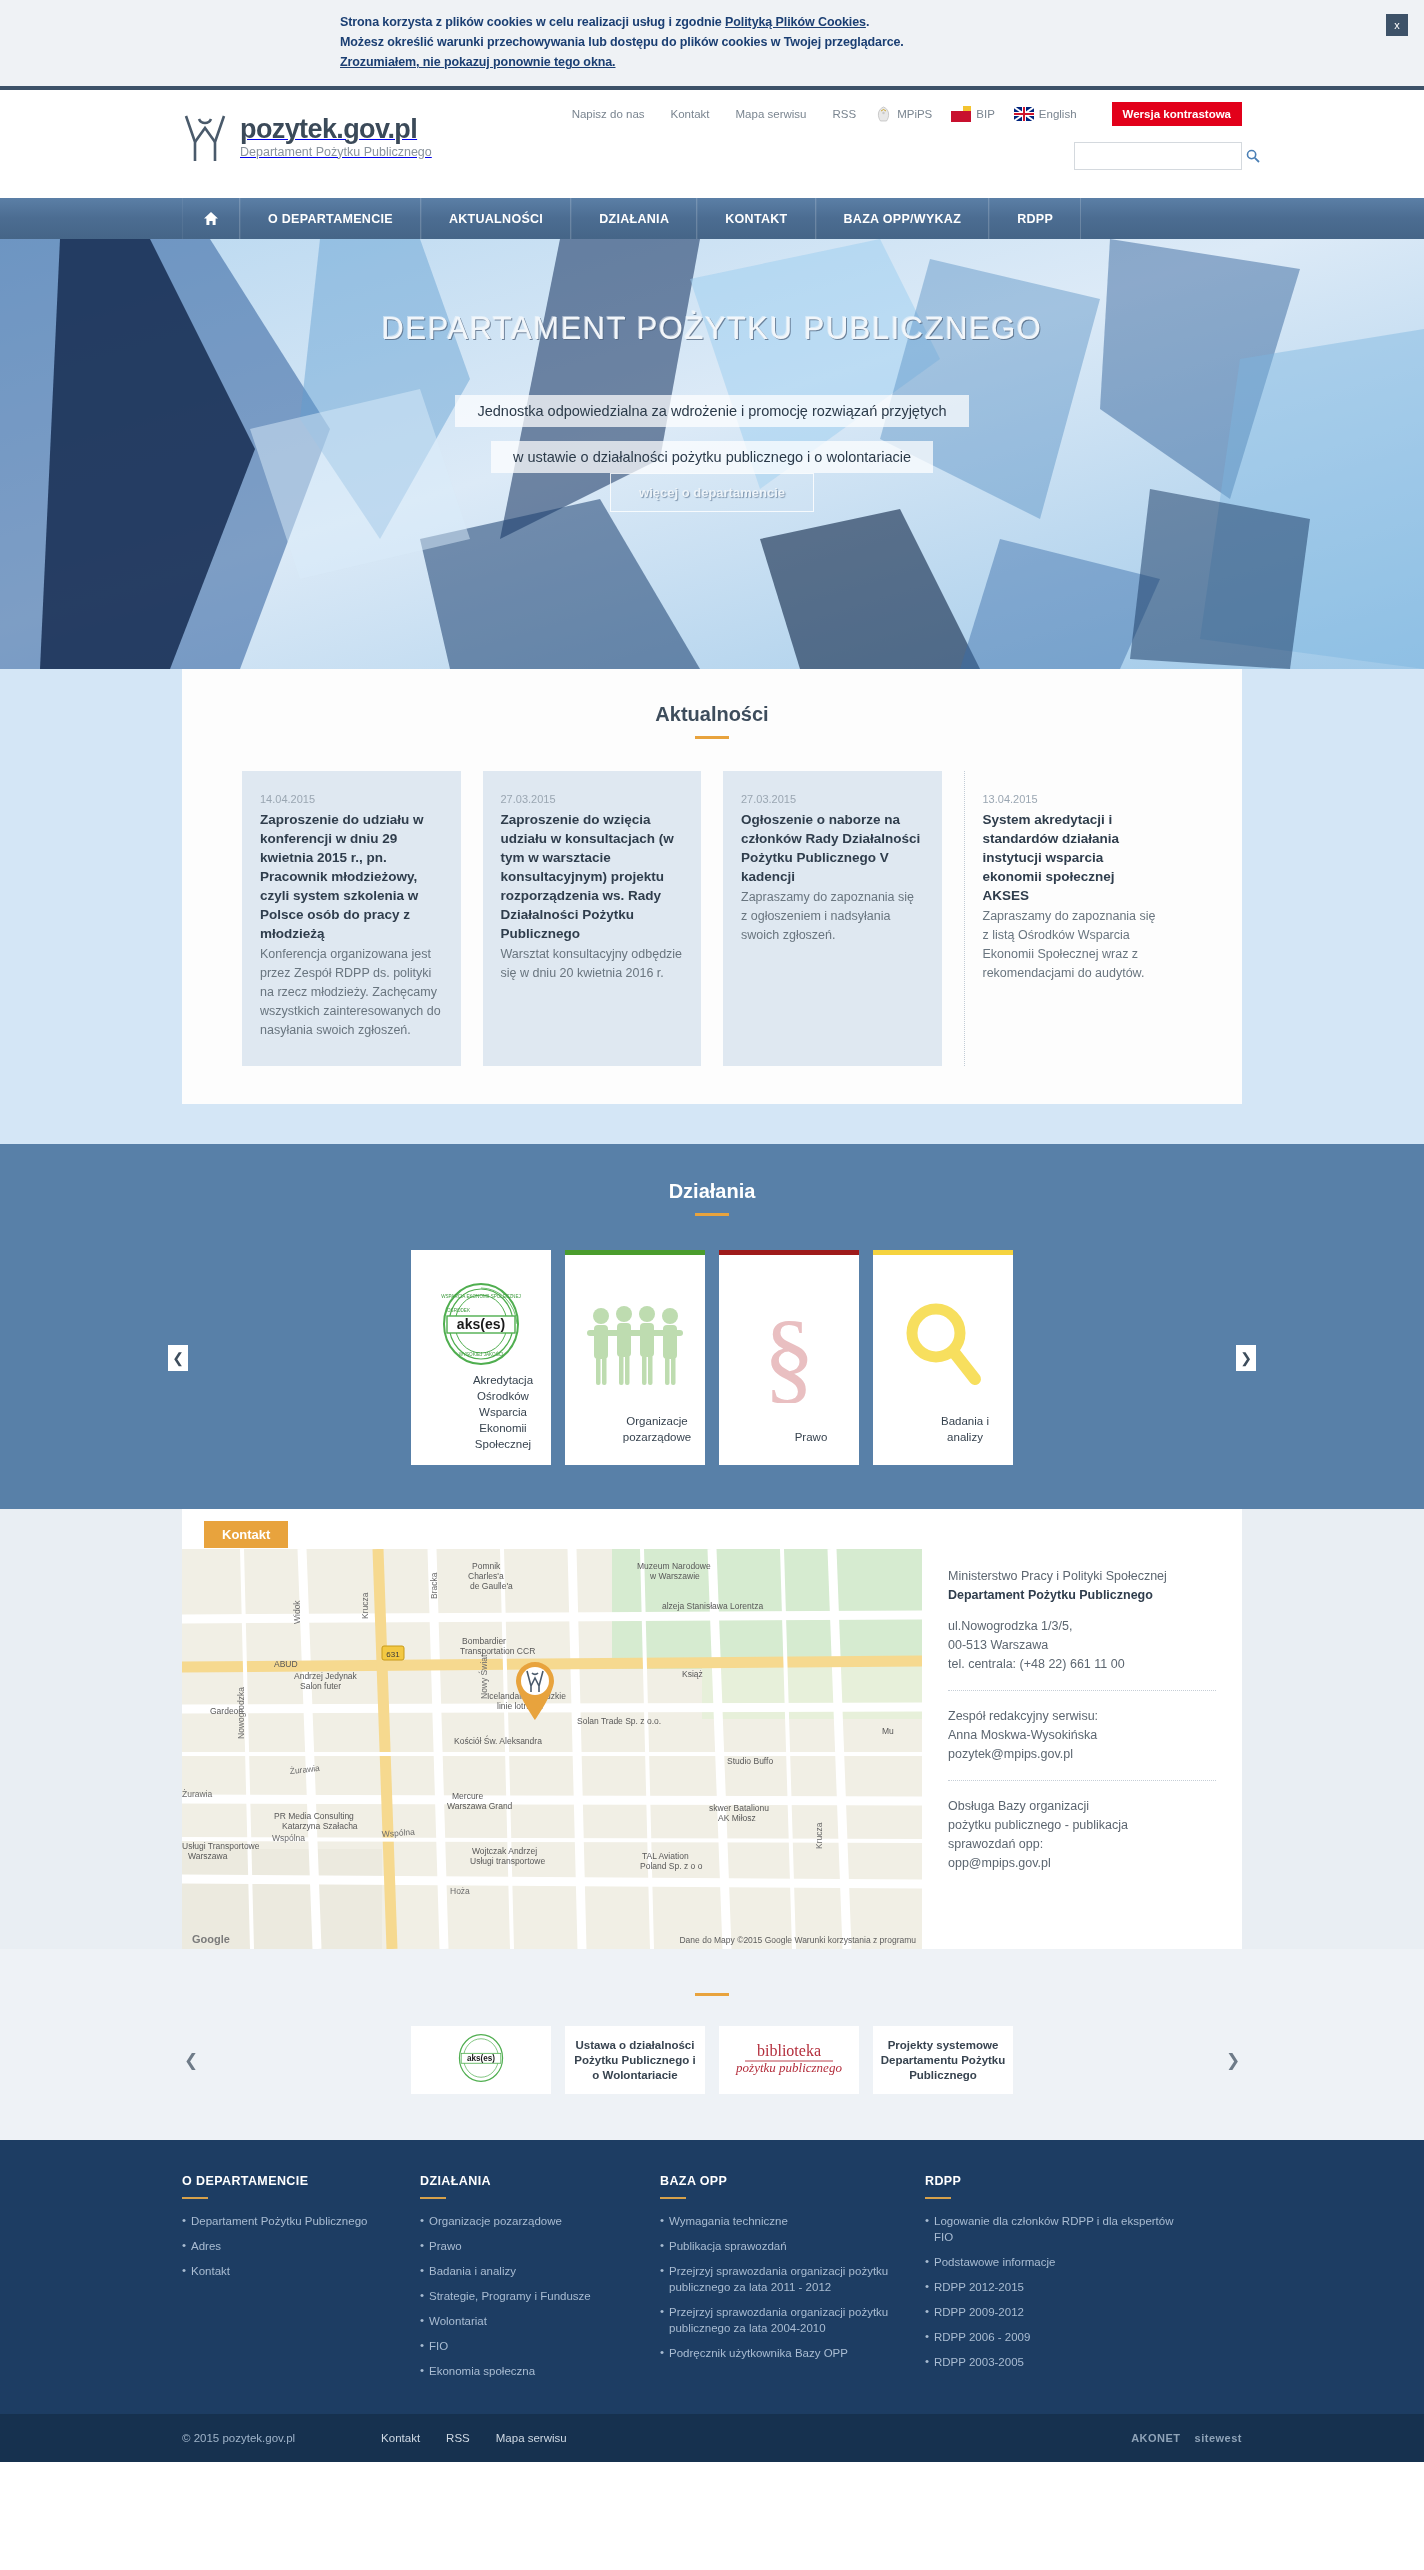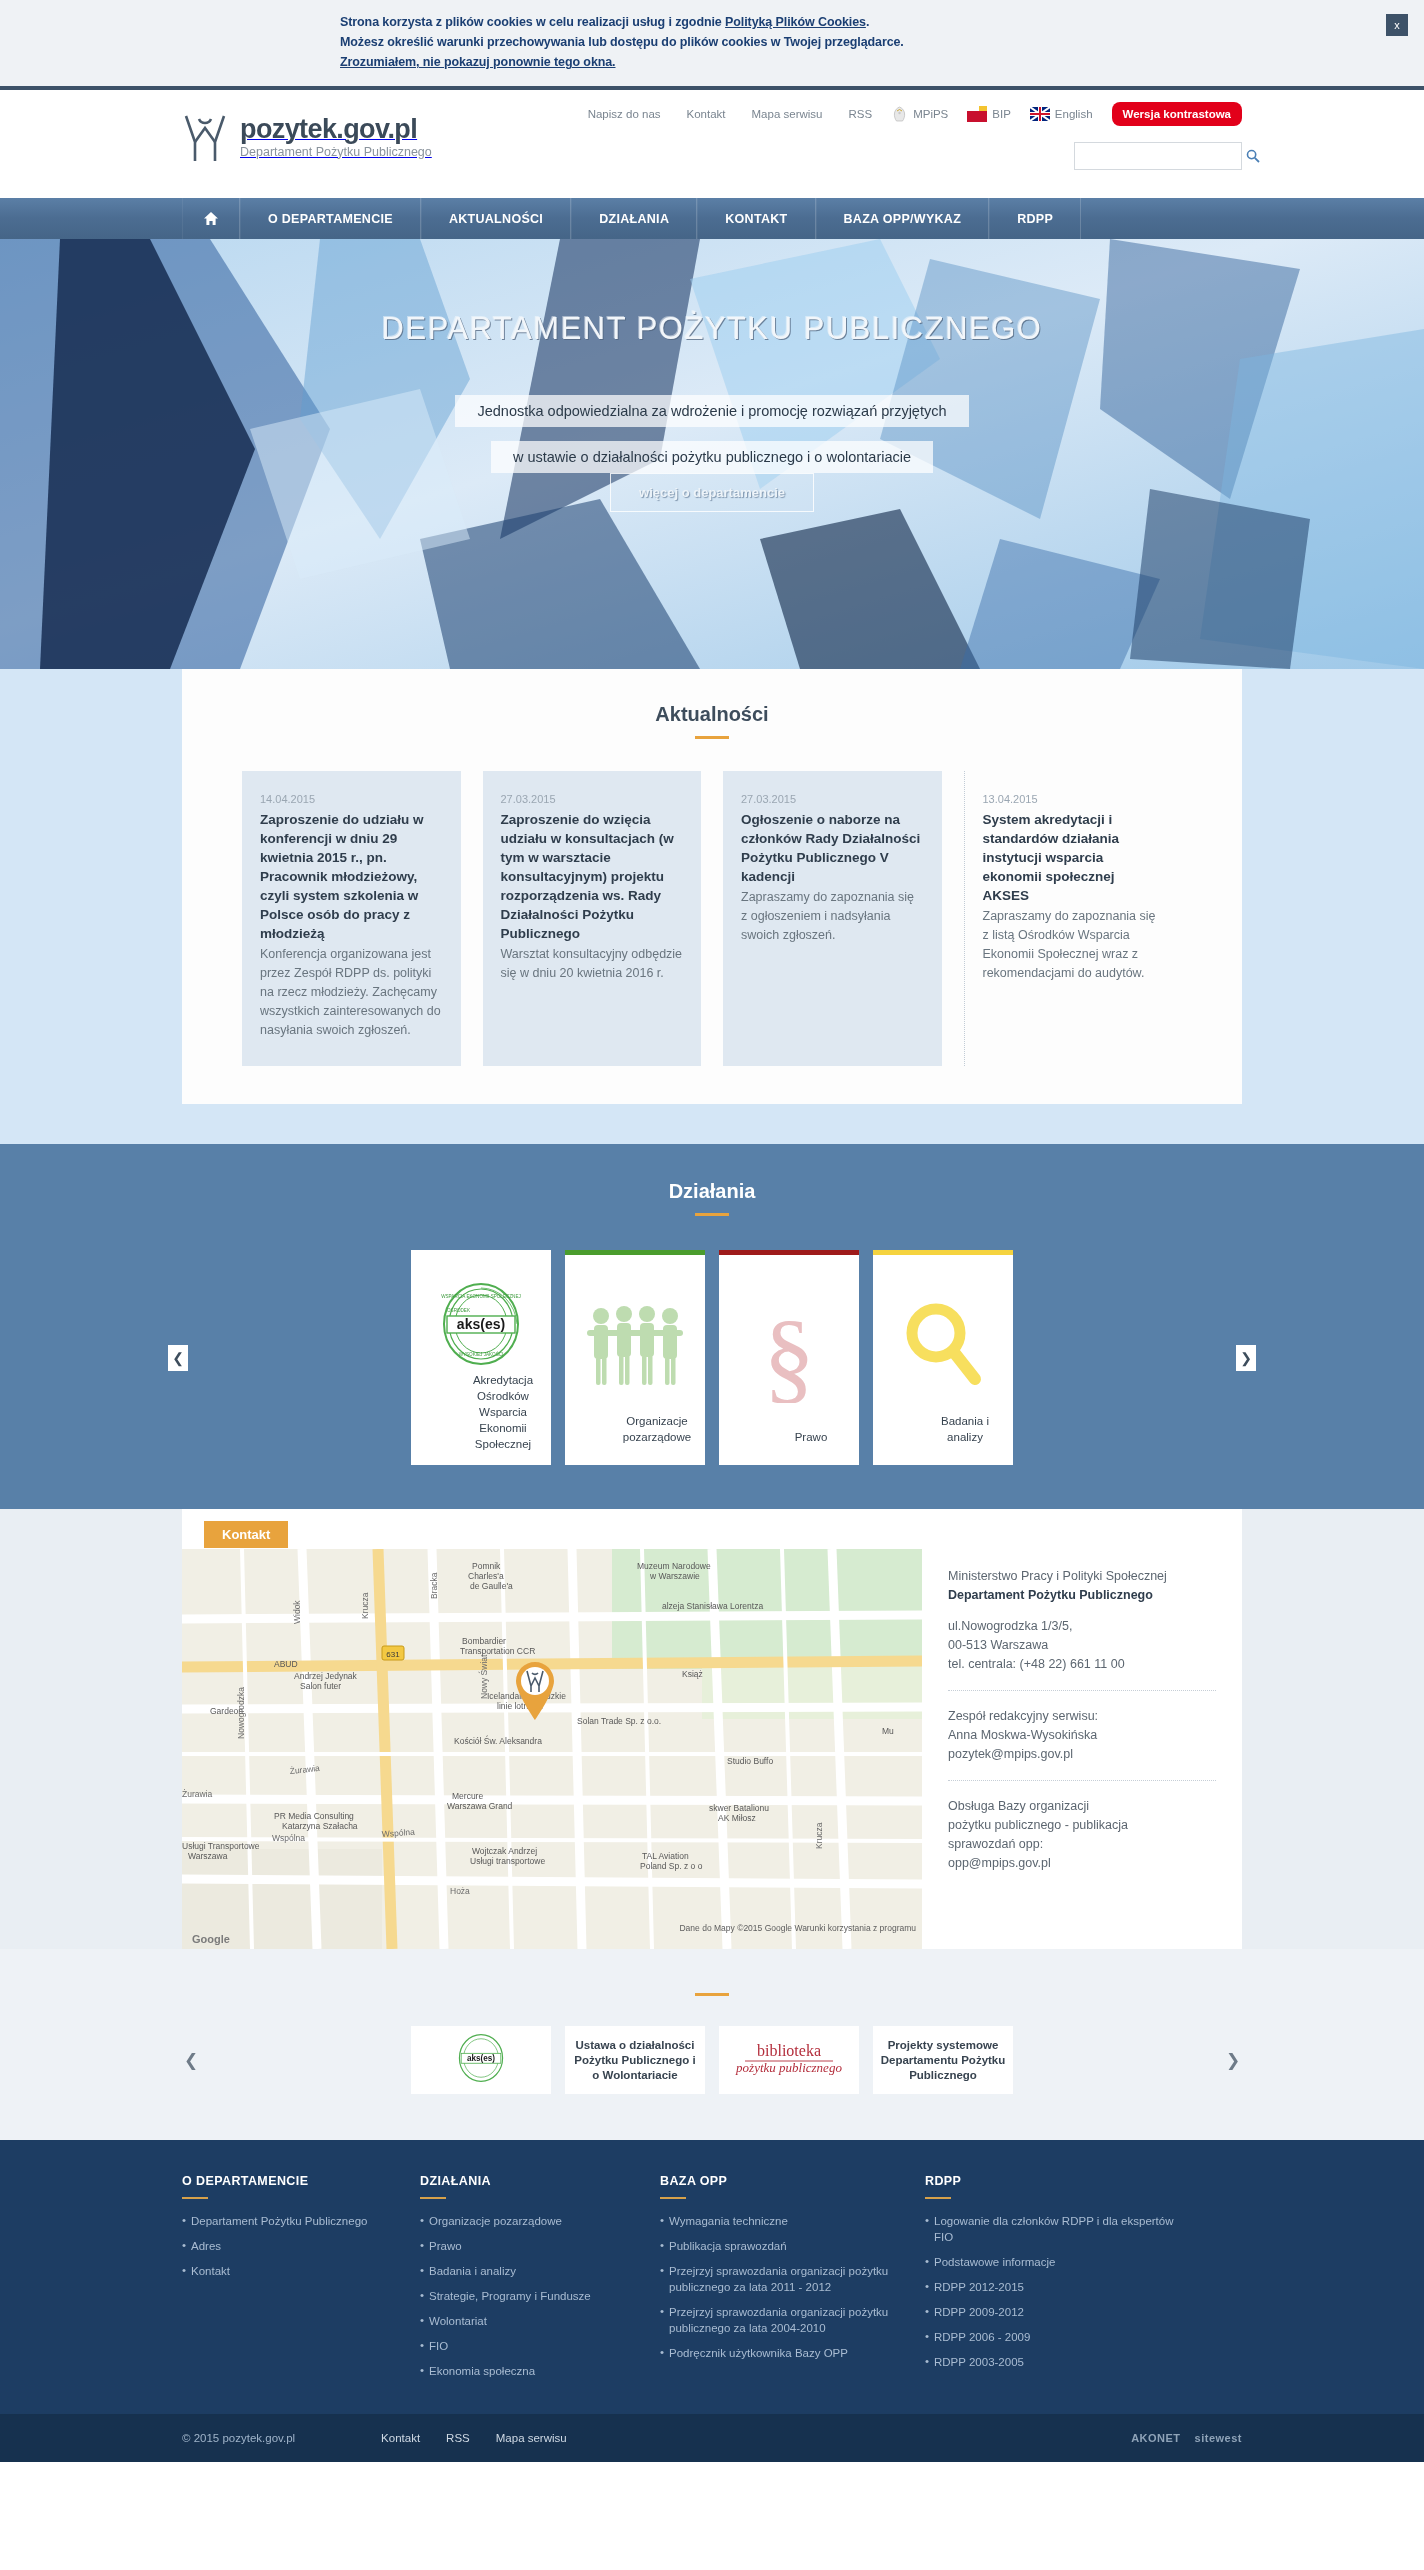--- a/index.html
+++ b/index.html
@@ -78,21 +78,21 @@
   .ukflag .vr { left: 9px; top: 0; width: 2px; height: 14px; background: #cf142b; }
   .ukflag .d1, .ukflag .d2 {
     width: 26px; height: 2px; background: #fff; left: -3px; top: 6px;
   }
   .ukflag .d1 { transform: rotate(35deg); }
   .ukflag .d2 { transform: rotate(-35deg); }
 
   .contrast-btn {
     background: #e2001a; color: #fff !important; font-weight: bold;
     font-size: 11.5px; padding: 5px 11px !important; line-height: 14px !important;
-    text-decoration: none; margin-left: 6px; border-radius: 8px;
+    text-decoration: none; margin-left: 22px;
   }
 
   .searchbox {
     position: absolute; right: 0; top: 52px; width: 168px; height: 28px;
     border: 1px solid #d4d9de; background: #fff; display: flex; align-items: center;
   }
   .searchbox input {
     border: none; outline: none; flex: 1; height: 26px; padding: 0 8px;
     font-size: 12px; color: #6b7580; font-family: "Liberation Sans", sans-serif;
     background: transparent;
@@ -205,21 +205,21 @@
   .map-col { width: 740px; position: relative; height: 440px; overflow: hidden; }
   .map-badge {
     position: absolute; left: 22px; top: 12px; background: #e8a33d; color: #fff;
     font-size: 13px; font-weight: bold; padding: 6px 18px; z-index: 5;
   }
   .map-canvas { position: absolute; left: 0; top: 40px; right: 0; bottom: 0; background: #eceadf; }
   .map-pin {
     position: absolute; left: 330px; top: 150px; width: 46px; height: 62px; z-index: 4;
   }
   .map-attrib {
-    position: absolute; right: 6px; bottom: 16px; font-size: 8.5px; color: #5d5d5d;
+    position: absolute; right: 6px; bottom: 4px; font-size: 8.5px; color: #5d5d5d;
     z-index: 6;
   }
   .map-google {
     position: absolute; left: 10px; bottom: 4px; font-size: 11px; color: #7b7b7b;
     font-weight: bold; z-index: 6;
   }
   .contact-col { flex: 1; padding: 58px 26px 20px 26px; }
   .contact-col p { font-size: 12.5px; color: #5c6670; line-height: 19px; }
   .contact-col p b { color: #2f3d4c; }
   .contact-div { height: 1px; border-top: 1px dotted #c6ced6; margin: 16px 0; }

